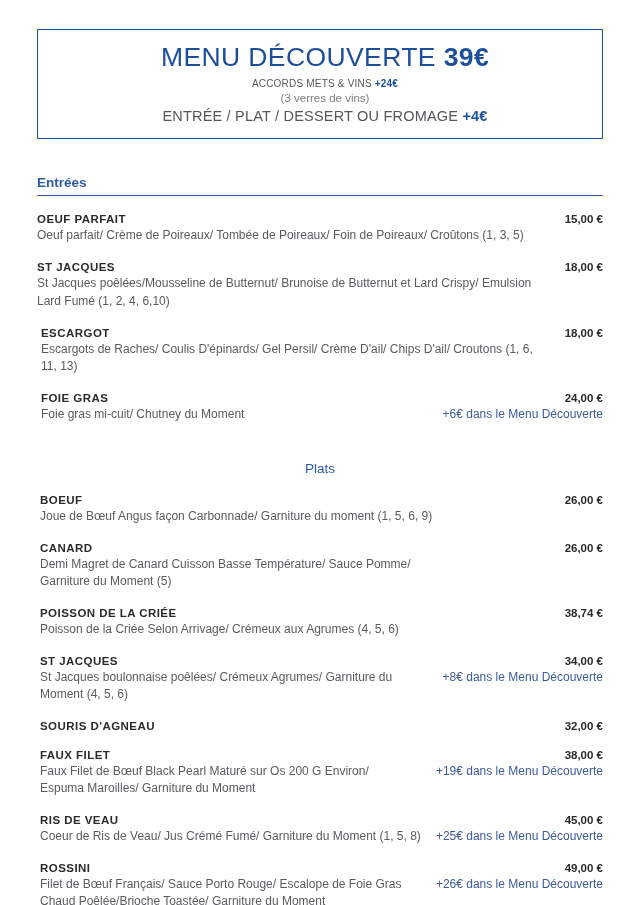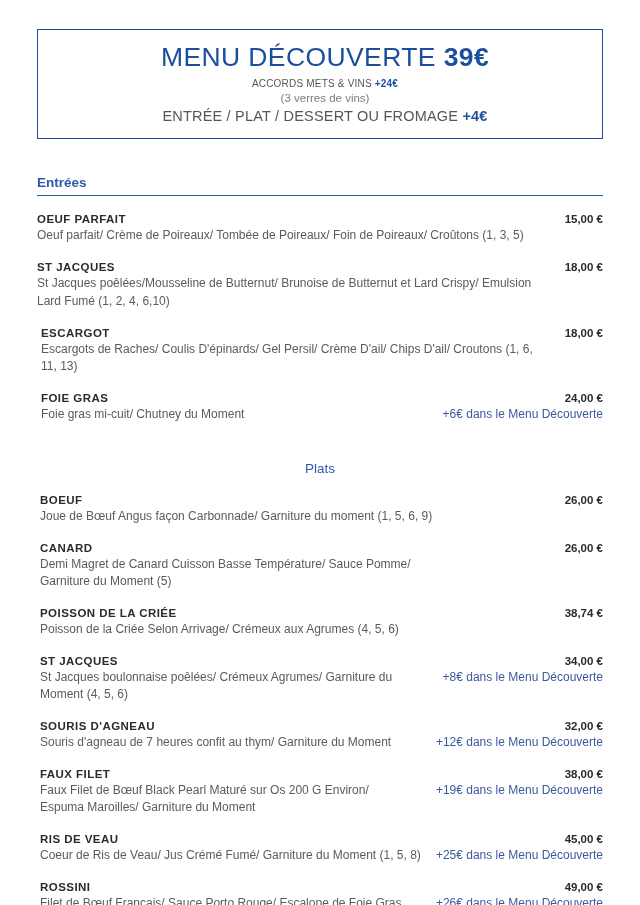--- a/index.html
+++ b/index.html
@@ -254,24 +254,20 @@
         <span class="item-desc">St Jacques boulonnaise poêlées/ Crémeux Agrumes/ Garniture du Moment (4, 5, 6)</span>
         <span class="item-supp">+8€ dans le Menu Découverte</span>
       </div>
     </div>
 
     <div class="menu-item indent-2 w-narrow">
       <div class="item-head">
         <span class="item-name">SOURIS D'AGNEAU</span>
         <span class="item-price">32,00 €</span>
       </div>
-      <div class="item-body">
-        <span class="item-desc">Souris d'agneau de 7 heures confit au thym/ Garniture du Moment</span>
-        <span class="item-supp">+12€ dans le Menu Découverte</span>
-      </div>
     </div>
 
     <div class="menu-item indent-2 w-mid">
       <div class="item-head">
         <span class="item-name">FAUX FILET</span>
         <span class="item-price">38,00 €</span>
       </div>
       <div class="item-body">
         <span class="item-desc">Faux Filet de Bœuf Black Pearl Maturé sur Os 200 G Environ/ Espuma Maroilles/ Garniture du Moment</span>
         <span class="item-supp">+19€ dans le Menu Découverte</span>

